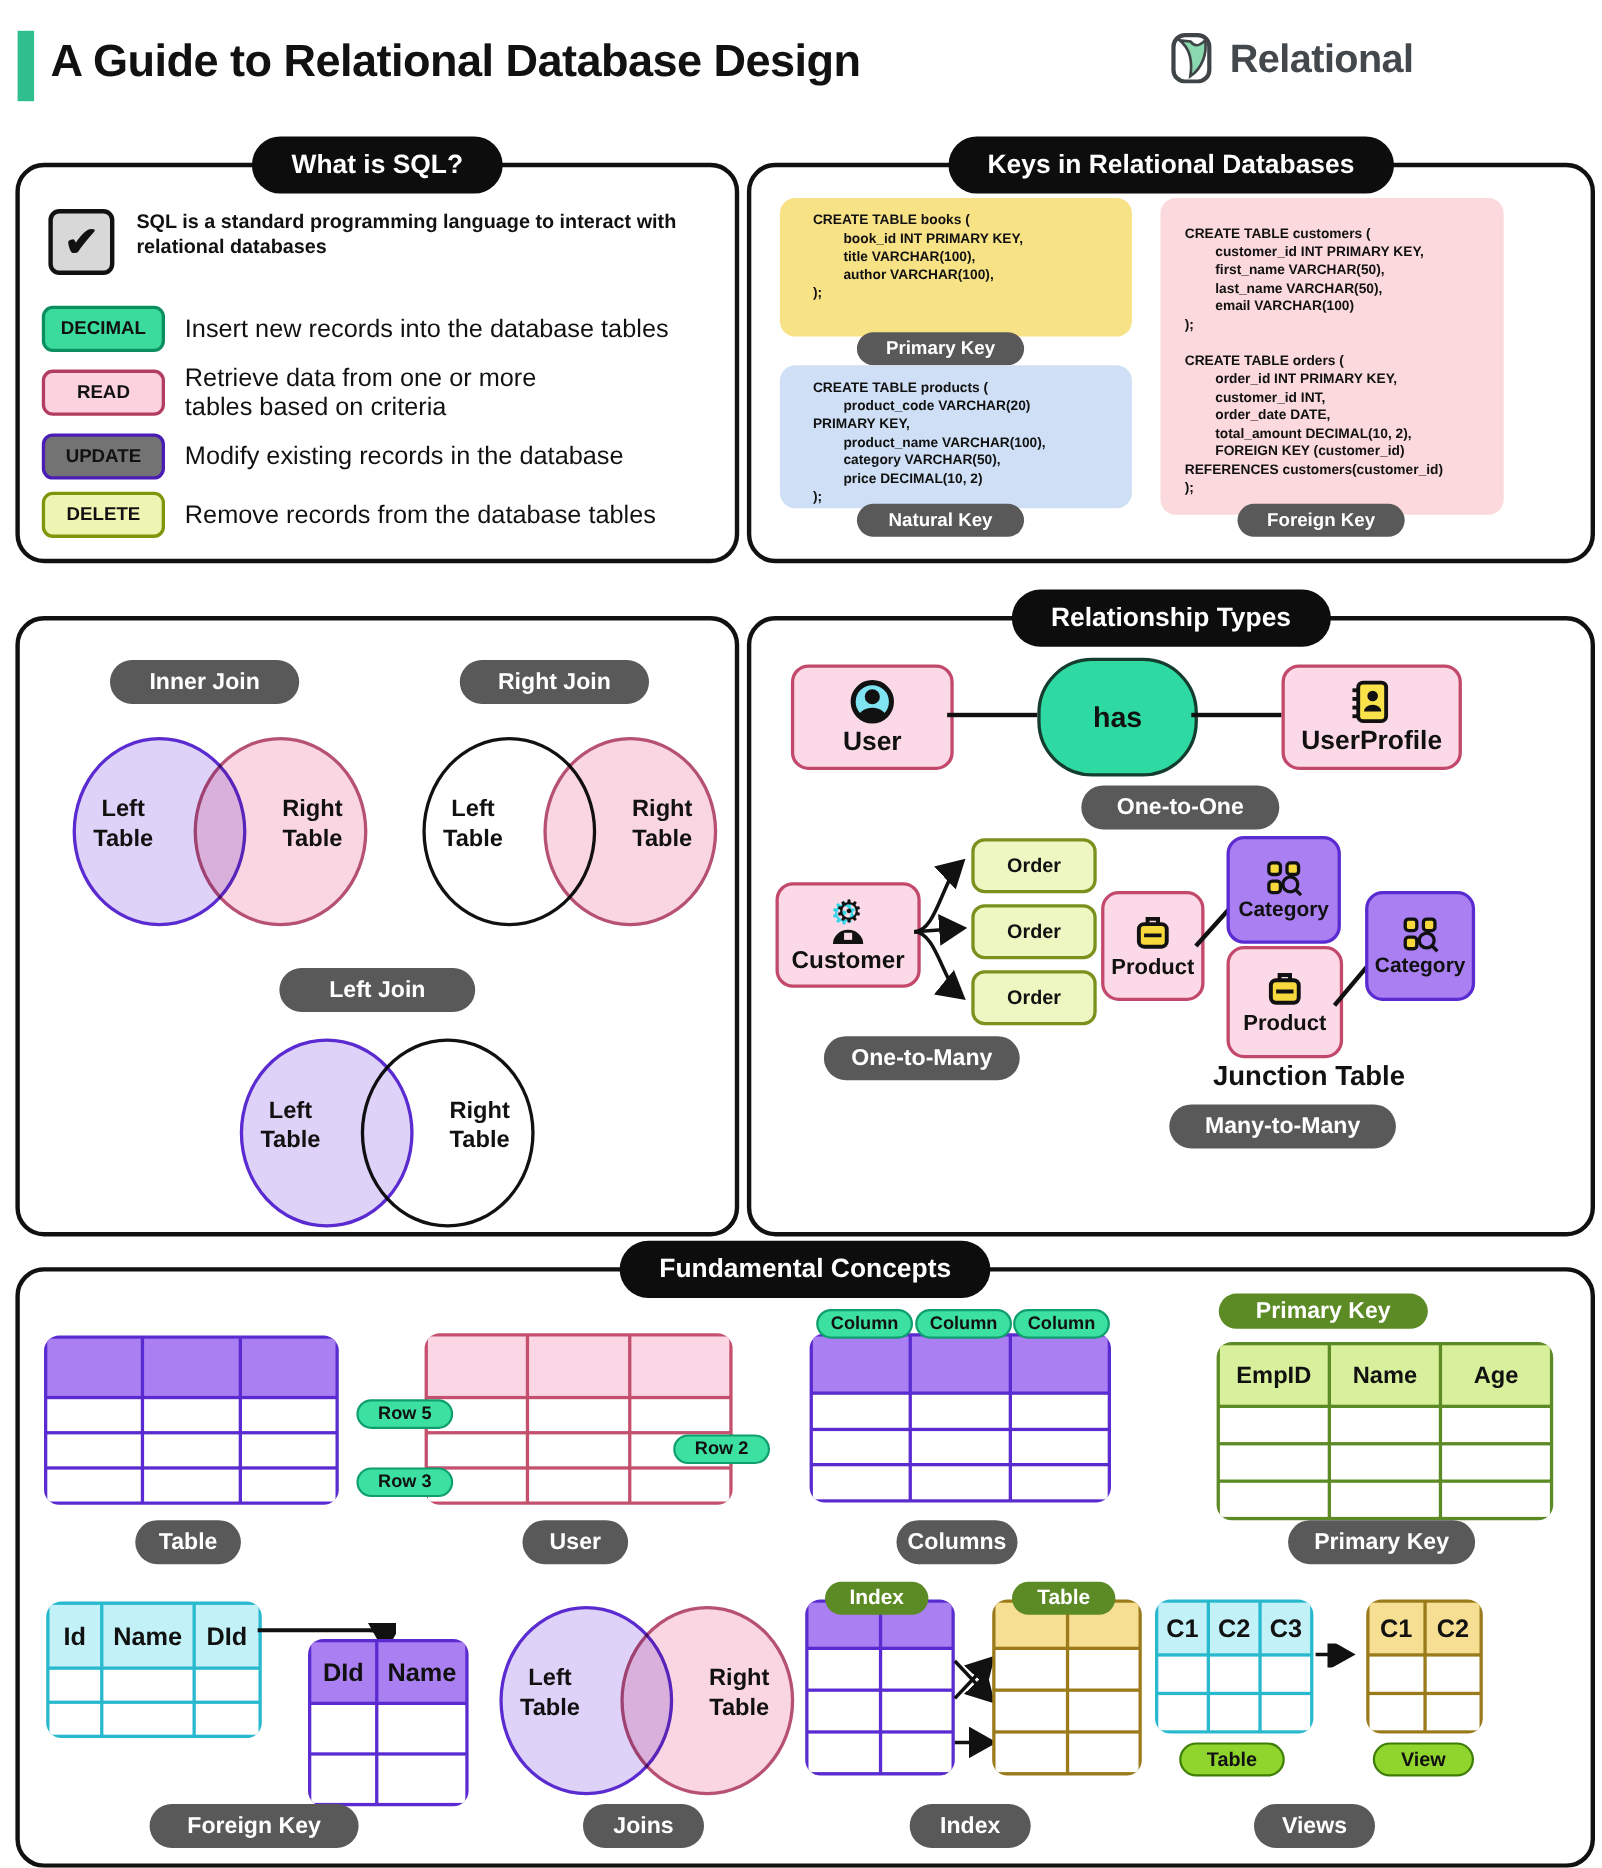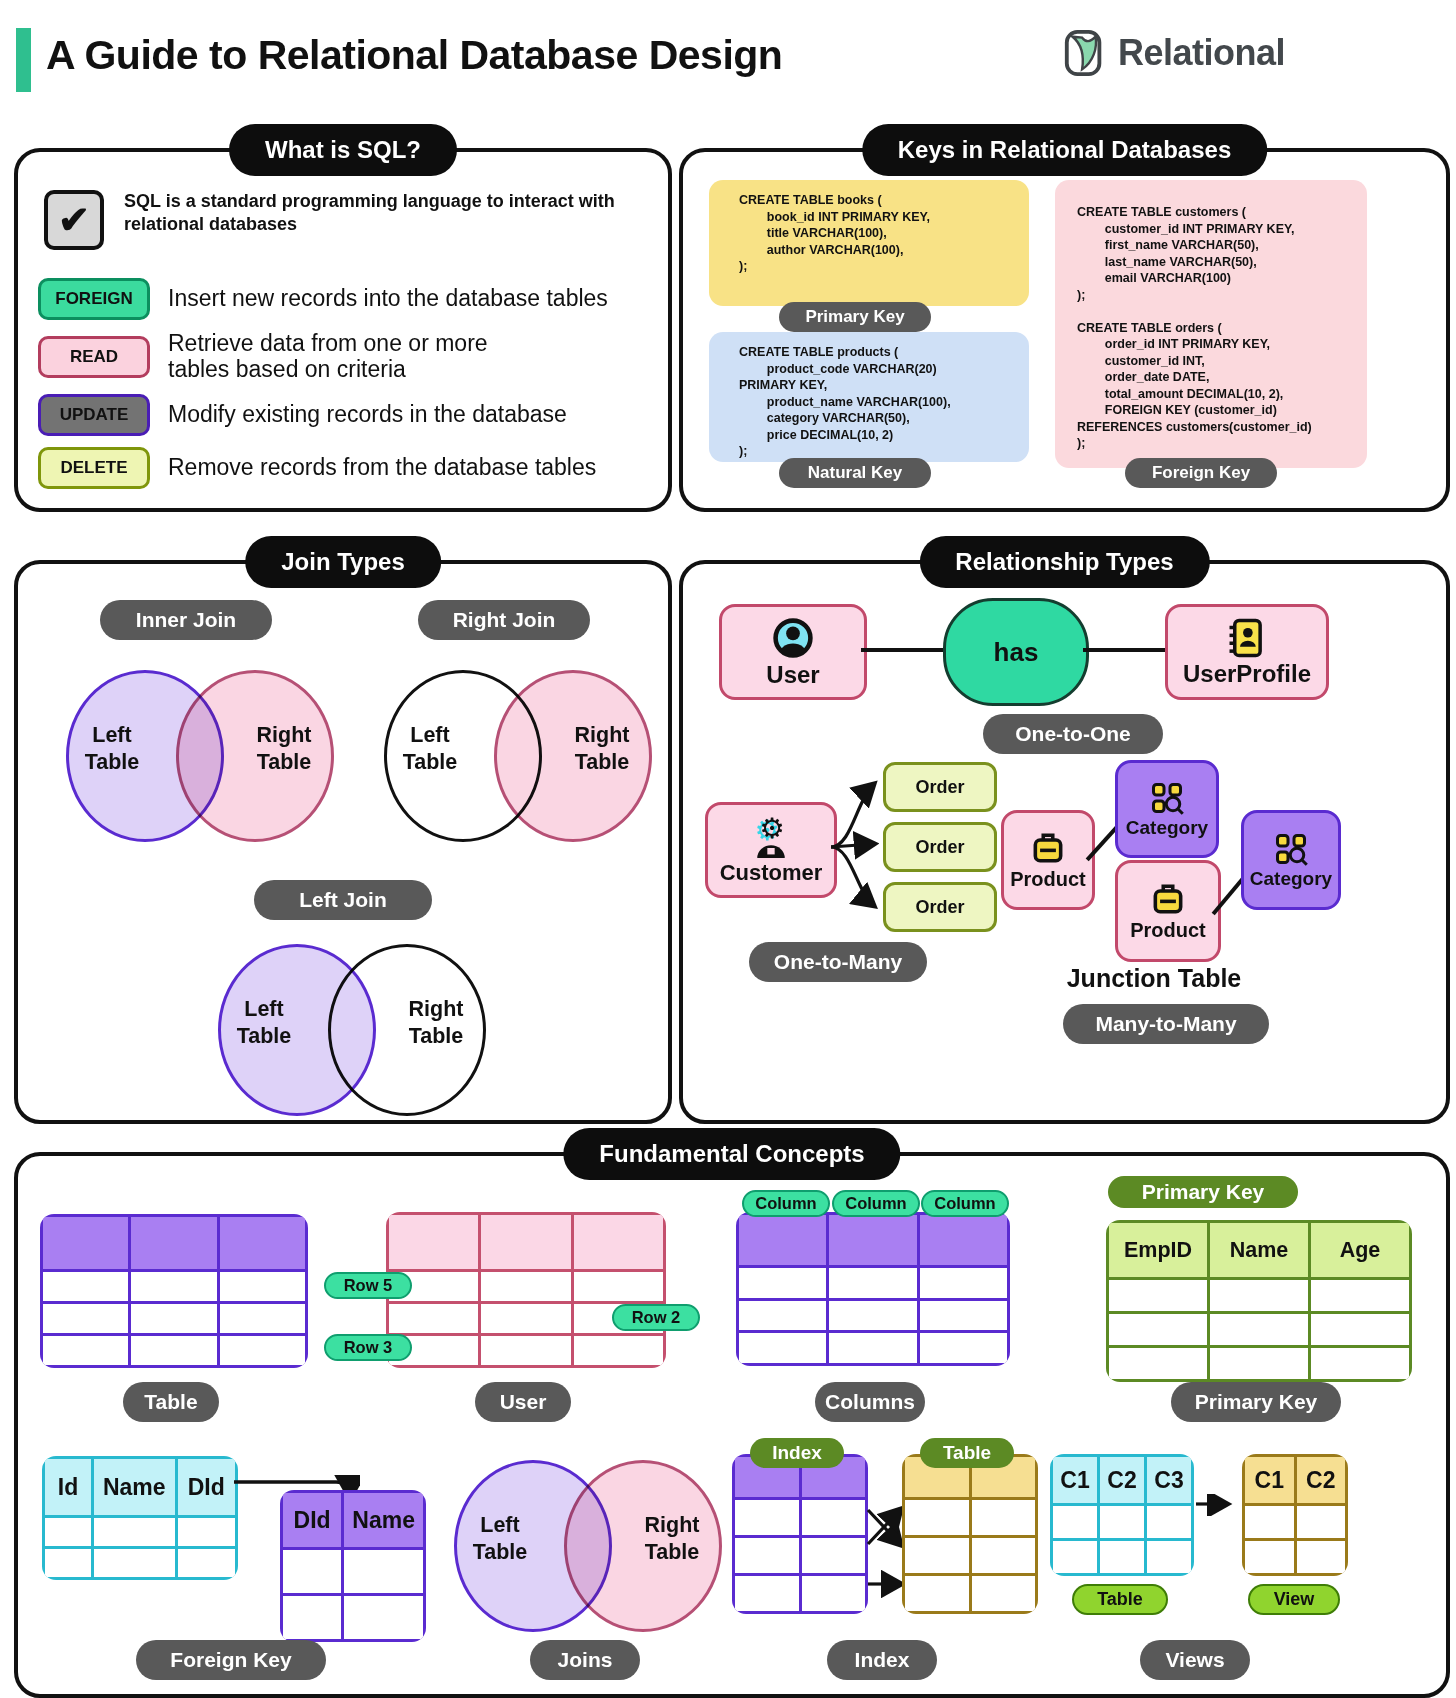--- a/index.html
+++ b/index.html
@@ -89,21 +89,21 @@
 </div>
 
 <div class="sec" style="left:14px;top:148px;width:650px;height:356px;">
   <div class="sec-pill">What is SQL?</div>
   <div class="abs" style="left:26px;top:38px;display:flex;gap:20px;align-items:flex-start;">
     <div class="checkbox">✔</div>
     <div class="intro-text">SQL is a standard programming language to interact with relational databases</div>
   </div>
   <div class="abs" style="left:20px;top:126px;width:610px;">
     <div class="op-row">
-      <div class="op-badge b-create">FOREIGN</div>
+      <div class="op-badge b-create">DECIMAL</div>
       <div class="op-desc" style="max-width:478px;">Insert new records into the database tables</div>
     </div>
     <div class="op-row">
       <div class="op-badge b-read">READ</div>
       <div class="op-desc" style="max-width:340px;">Retrieve data from one or more tables based on criteria</div>
     </div>
     <div class="op-row">
       <div class="op-badge b-update">UPDATE</div>
       <div class="op-desc" style="max-width:478px;">Modify existing records in the database</div>
     </div>
@@ -142,21 +142,20 @@
         customer_id INT,
         order_date DATE,
         total_amount DECIMAL(10, 2),
         FOREIGN KEY (customer_id)
 REFERENCES customers(customer_id)
 );</div>
   <div class="gpill" style="left:442px;top:306px;width:152px;">Foreign Key</div>
 </div>
 
 <div class="sec" style="left:14px;top:560px;width:650px;height:556px;">
-  <div class="sec-pill">Join Types</div>
   <div class="cap" style="left:82px;top:36px;width:172px;">Inner Join</div>
   <div class="cap" style="left:400px;top:36px;width:172px;">Right Join</div>
 
   <div class="venn" style="left:48px;top:106px;">
     <div class="circ c-purple" style="left:0;"></div>
     <div class="circ c-pink" style="left:110px;"></div>
     <div class="vl" style="left:0;">Left Table</div>
     <div class="vl" style="left:172px;">Right Table</div>
   </div>
   <div class="venn" style="left:366px;top:106px;">
@@ -285,21 +284,21 @@
       <svg viewBox="0 0 48 48" width="36" height="36">
         <rect x="6" y="6" width="14" height="14" rx="4" fill="#f7d93e" stroke="#111" stroke-width="4"></rect>
         <rect x="28" y="6" width="14" height="14" rx="4" fill="#f7d93e" stroke="#111" stroke-width="4"></rect>
         <rect x="6" y="28" width="14" height="14" rx="4" fill="#f7d93e" stroke="#111" stroke-width="4"></rect>
         <circle cx="32" cy="32" r="9" fill="none" stroke="#111" stroke-width="4"></circle>
         <line x1="39" y1="39" x2="45" y2="45" stroke="#111" stroke-width="4"></line>
       </svg>
     </span>
     <span style="font-size:19px;">Category</span>
   </div>
-  <div class="junction" style="left:336px;top:400px;width:270px;">Junction Table</div>
+  <div class="junction" style="left:372px;top:400px;width:270px;">Junction Table</div>
   <div class="cap" style="left:380px;top:440px;width:206px;">Many-to-Many</div>
 </div>
 
 <div class="sec" style="left:14px;top:1152px;width:1428px;height:538px;">
   <div class="sec-pill">Fundamental Concepts</div>
 
   <div class="mtable t-purple" style="left:22px;top:58px;width:262px;height:148px;grid-template-columns:repeat(3,1fr);grid-template-rows:52px 1fr 1fr 1fr;">
     <div class="hd"></div>
       <div class="hd"></div>
       <div class="hd"></div>

